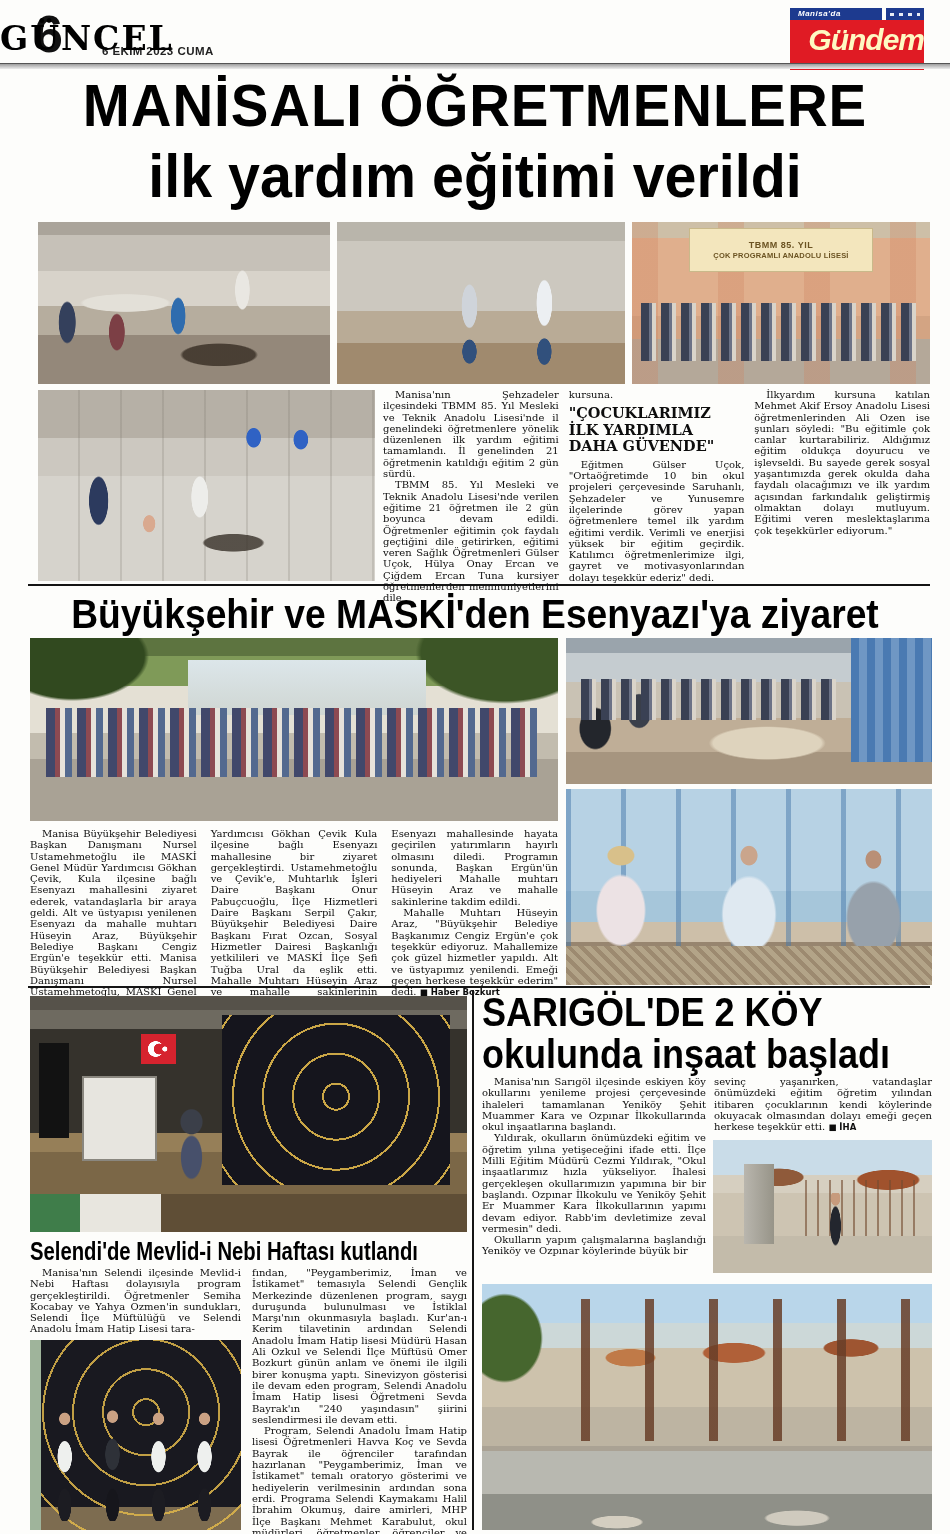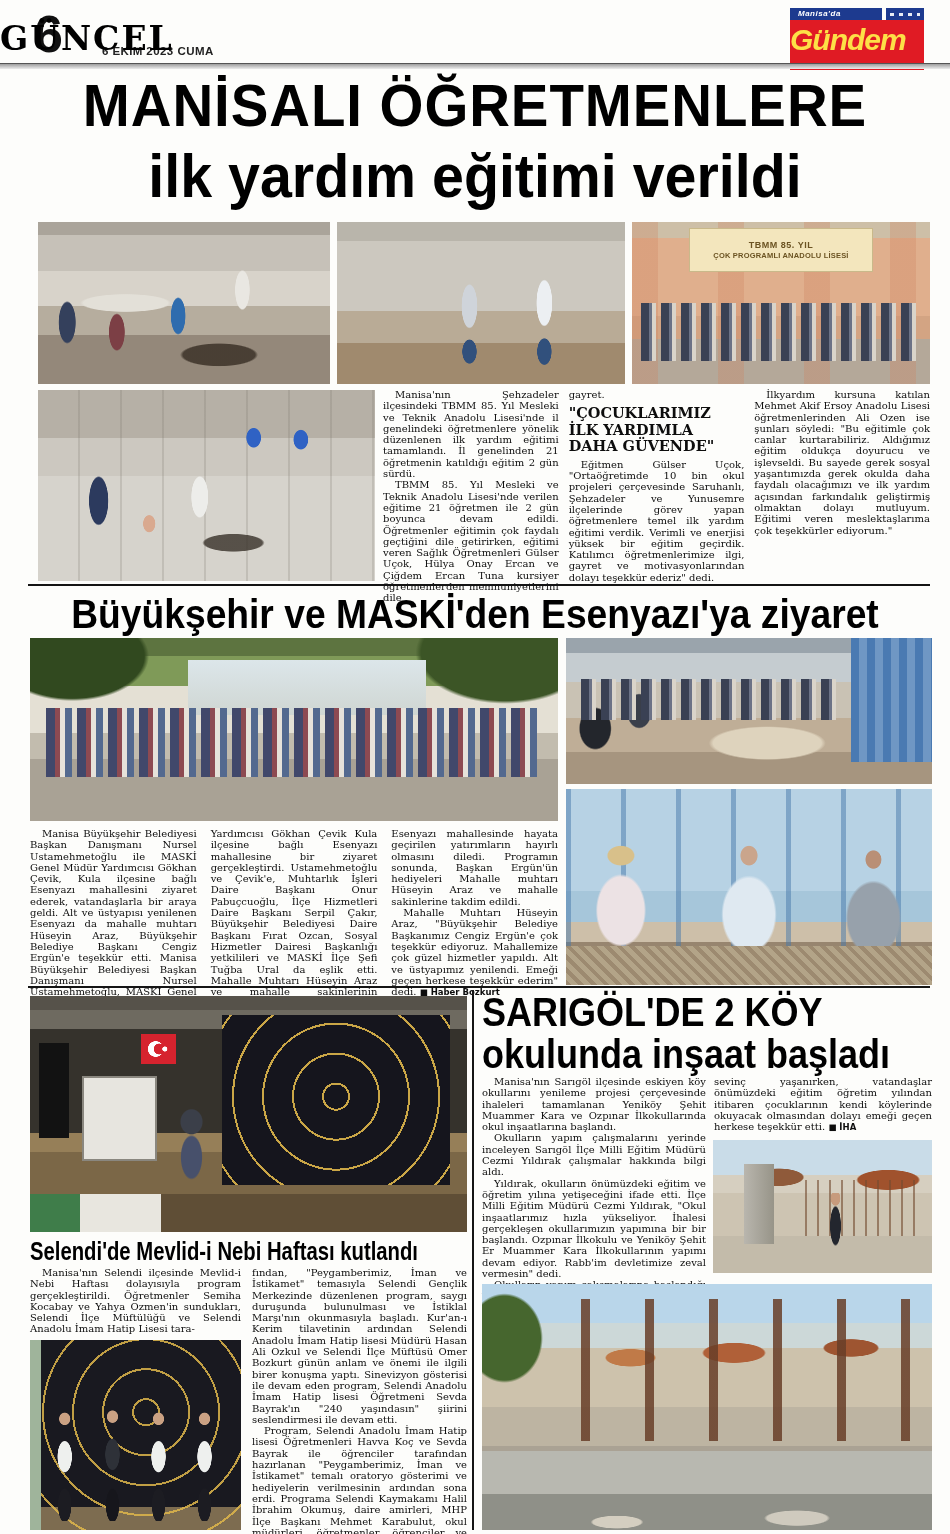--- a/index.html
+++ b/index.html
@@ -14,22 +14,22 @@
   .dateline{left:102px;top:46px;font:700 11.5px/1 "Liberation Sans",sans-serif;letter-spacing:.4px;color:#222}
   .dateline .day{font-weight:700;margin-left:4px}
   .section-title{left:0;right:0;top:22px;text-align:left;
         font:700 33px/1 "DejaVu Serif",serif;letter-spacing:2px;color:#000}
   .logo{right:26px;top:8px;width:134px;height:62px}
   .logo-top{position:absolute;left:0;top:0;width:92px;height:12px;background:#1d3a8f;color:#fff;
         font:italic 700 8px/12px "Liberation Sans",sans-serif;padding-left:8px;letter-spacing:.5px}
   .logo-strip{position:absolute;right:0;top:0;width:38px;height:12px;background:#1d3a8f;
         background-image:repeating-linear-gradient(90deg,rgba(255,255,255,.9) 0 4px,transparent 4px 9px);
         background-size:80% 3px;background-position:center 5px;background-repeat:no-repeat}
-  .logo-main{position:absolute;left:0;right:0;top:12px;bottom:0;background:#e01b24;color:#fde047;
-        font:italic 700 30px/40px "Liberation Sans",sans-serif;text-align:left;letter-spacing:-1px}
+  .logo-main{position:absolute;left:0;right:0;top:12px;bottom:0;background:#e01b24;color:#fef9c3;
+        font:italic 700 30px/40px "Liberation Sans",sans-serif;text-align:right;letter-spacing:-1px}
   .header-rule{left:0;top:63px;width:950px;height:6px;border-top:1px solid #555;
         background:linear-gradient(180deg,#9e9e9e,#ececec)}
 
   
   .headline{font-family:"Liberation Sans","DejaVu Sans",sans-serif;font-weight:700;color:#000;white-space:nowrap}
   .h1a{left:0;right:0;top:76px;text-align:center;font-size:60px;line-height:1;letter-spacing:1px;transform:scaleX(.94)}
   .h1b{left:0;right:0;top:146px;text-align:center;font-size:61px;line-height:1;transform:scaleX(.94)}
   .h2{left:0;right:0;top:594px;text-align:center;font-size:40px;line-height:1;transform:scaleX(.93)}
   .h3a{left:482px;top:992px;font-size:40px;line-height:1;transform:scaleX(.9);transform-origin:left top}
   .h3b{left:482px;top:1034px;font-size:40px;line-height:1;transform:scaleX(.9);transform-origin:left top}
@@ -200,21 +200,21 @@
     <div class="pdetail crowd" style="left:3%;right:3%;top:50%;height:36%"></div>
   </div>
   <div class="photo ph4"></div>
 
   <div class="abs cols a1cols">
     <div class="col">
       <p class="body-p">Manisa'nın Şehzadeler ilçesindeki TBMM 85. Yıl Mesleki ve Teknik Anadolu Lisesi'nde il genelindeki öğretmenlere yönelik düzenlenen ilk yardım eğitimi tamamlandı. İl genelinden 21 öğretmenin katıldığı eğitim 2 gün sürdü.</p>
       <p class="body-p">TBMM 85. Yıl Mesleki ve Teknik Anadolu Lisesi'nde verilen eğitime 21 öğretmen ile 2 gün boyunca devam edildi. Öğretmenler eğitimin çok faydalı geçtiğini dile getirirken, eğitimi veren Sağlık Öğretmenleri Gülser Uçok, Hülya Onay Ercan ve Çiğdem Ercan Tuna kursiyer öğretmenlerden memnuniyetlerini dile</p>
     </div>
     <div class="col">
-      <p class="body-p noindent">gayret.</p>
+      <p class="body-p noindent">kursuna.</p>
       <h3 class="subhead">"ÇOCUKLARIMIZ İLK YARDIMLA DAHA GÜVENDE"</h3>
       <p class="body-p">Eğitmen Gülser Uçok, "Ortaöğretimde 10 bin okul projeleri çerçevesinde Saruhanlı, Şehzadeler ve Yunusemre ilçelerinde görev yapan öğretmenlere temel ilk yardım eğitimi verdik. Verimli ve enerjisi yüksek bir eğitim geçirdik. Katılımcı öğretmenlerimize ilgi, gayret ve motivasyonlarından dolayı teşekkür ederiz" dedi.</p>
     </div>
     <div class="col">
       <p class="body-p">İlkyardım kursuna katılan Mehmet Akif Ersoy Anadolu Lisesi öğretmenlerinden Ali Ozen ise şunları söyledi: "Bu eğitimle çok canlar kurtarabiliriz. Aldığımız eğitim oldukça doyurucu ve işlevseldi. Bu sayede gerek sosyal yaşantımızda gerek okulda daha faydalı olacağımızı ve ilk yardım açısından farkındalık geliştirmiş olmaktan dolayı mutluyum. Eğitimi veren meslektaşlarıma çok teşekkürler ediyorum."</p>
     </div>
   </div>
 
   <div class="rule-h" style="left:28px;top:584px;width:902px"></div>
 
@@ -269,21 +269,20 @@
 
   <div class="photo phs2">
     <div class="pdetail studs"></div>
   </div>
 
   <div class="abs headline h3a">SARIGÖL'DE 2 KÖY</div>
   <div class="abs headline h3b">okulunda inşaat başladı</div>
 
   <div class="textblock sar-col1">
     <p class="body-p">Manisa'nın Sarıgöl ilçesinde eskiyen köy okullarını yenileme projesi çerçevesinde ihaleleri tamamlanan Yeniköy Şehit Muammer Kara ve Ozpınar İlkokullarında okul inşaatlarına başlandı.</p>
-    <p class="body-p">Okulların yapım çalışmalarını yerinde inceleyen Sarıgöl İlçe Milli Eğitim Müdürü Cezmi Yıldırak çalışmalar hakkında bilgi aldı.</p>
     <p class="body-p">Yıldırak, okulların önümüzdeki eğitim ve öğretim yılına yetişeceğini ifade etti. İlçe Milli Eğitim Müdürü Cezmi Yıldırak, "Okul inşaatlarımız hızla yükseliyor. İhalesi gerçekleşen okullarımızın yapımına bir bir başlandı. Ozpınar İlkokulu ve Yeniköy Şehit Er Muammer Kara İlkokullarının yapımı devam ediyor. Rabb'im devletimize zeval vermesin" dedi.</p>
     <p class="body-p">Okulların yapım çalışmalarına başlandığı Yeniköy ve Ozpınar köylerinde büyük bir</p>
   </div>
   <div class="textblock sar-col2">
     <p class="body-p noindent"><span>sevinç yaşanırken, vatandaşlar önümüzdeki eğitim öğretim yılından itibaren çocuklarının kendi köylerinde okuyacak olmasından dolayı emeği geçen herkese teşekkür etti.</span> <span class="credit">■ İHA</span></p>
   </div>
 
   <div class="photo phcm">
     <div class="pdetail pillar"></div>
     <div class="pdetail rebar-s"></div>

